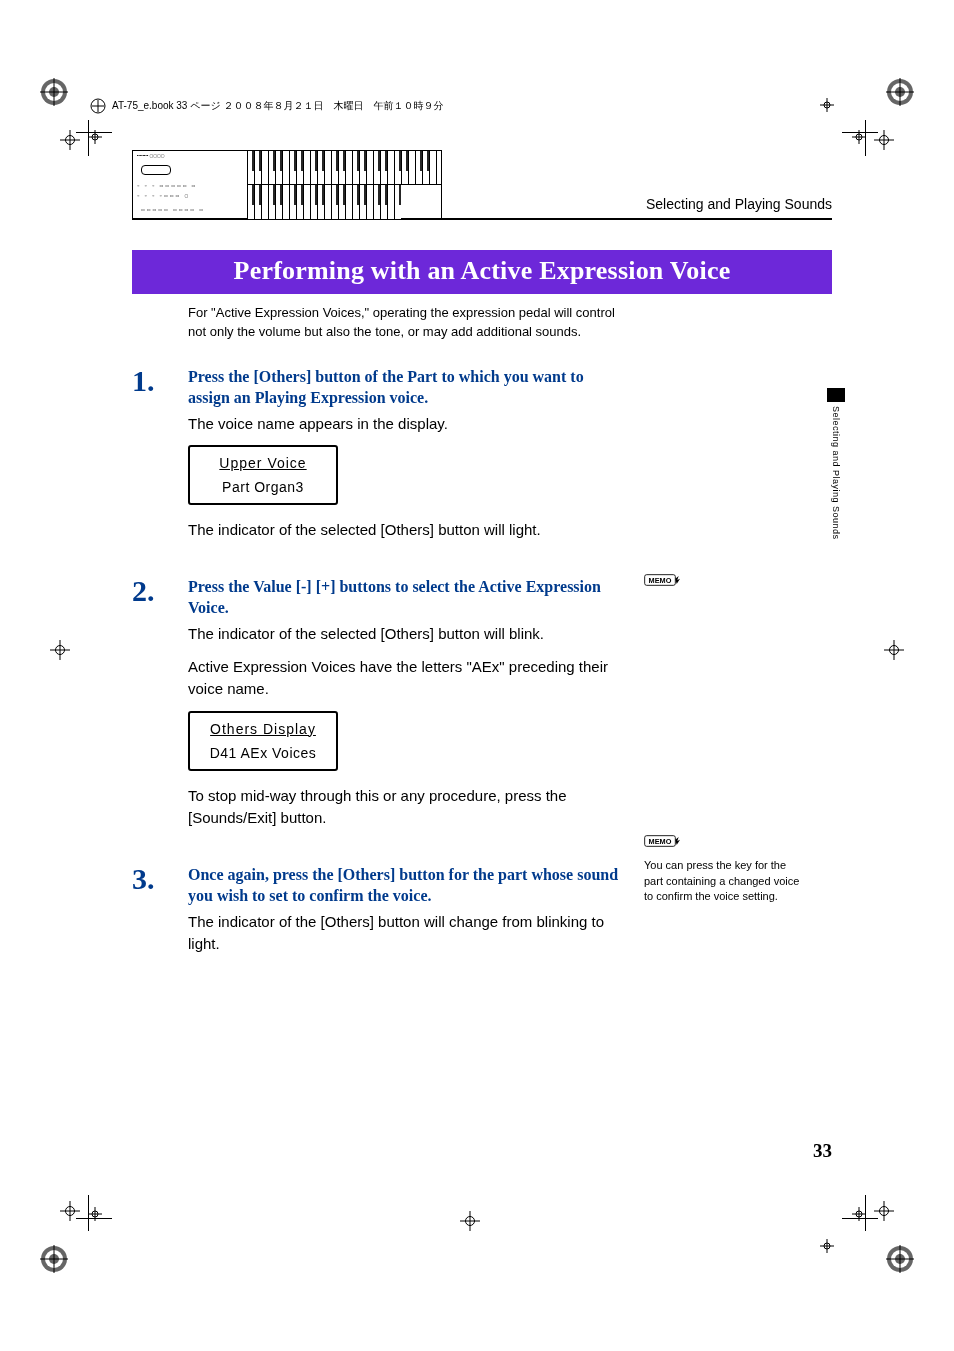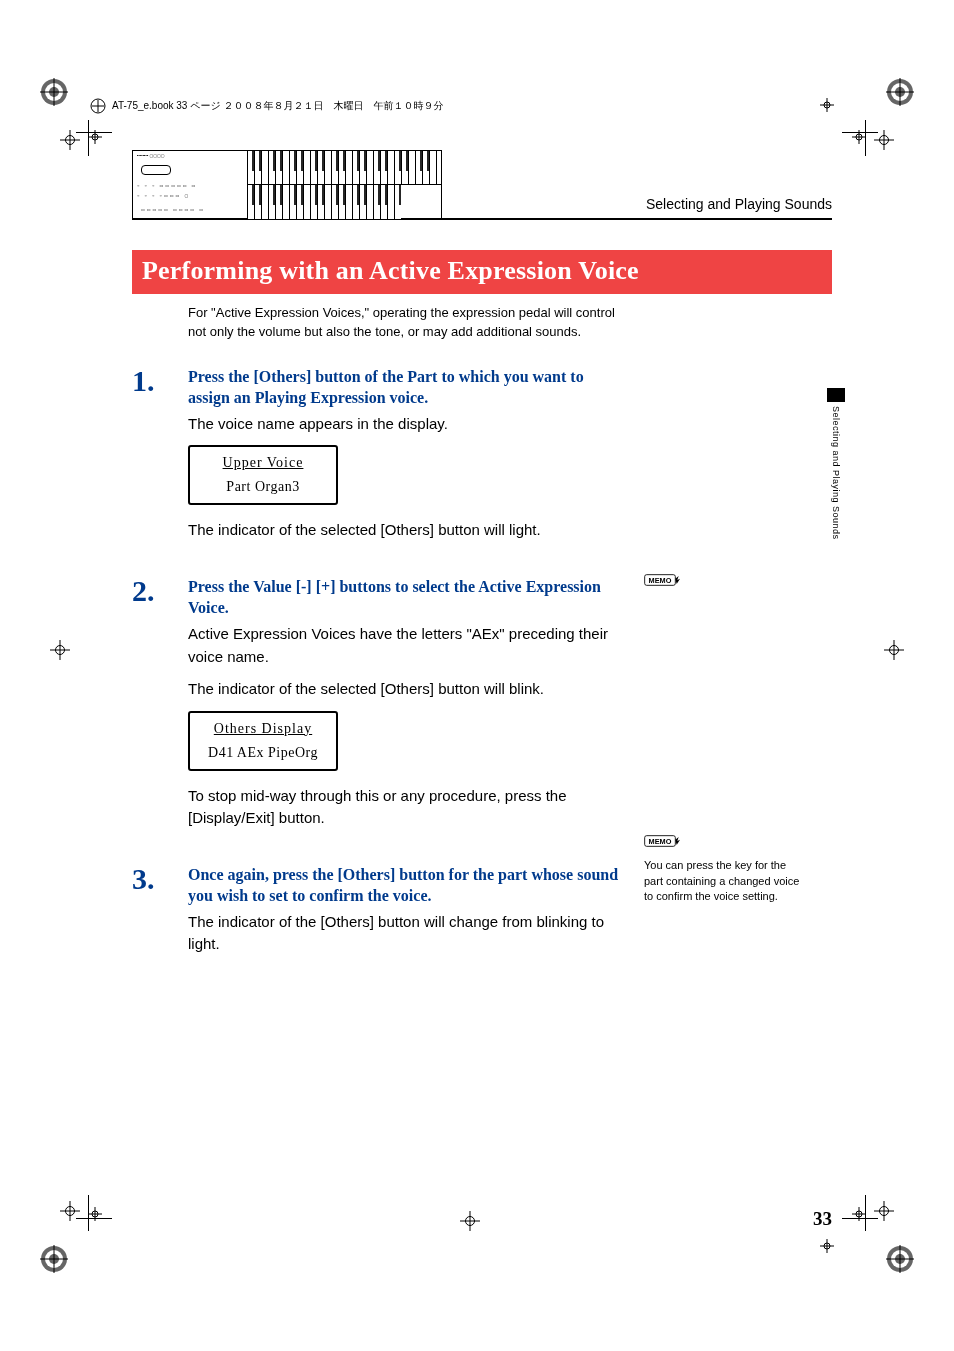--- a/index.html
+++ b/index.html
@@ -113,27 +113,28 @@
     color: #000;
     margin-bottom: 6px;
     margin-top: -28px;
   }
   .hr-top {
     border: none;
     border-top: 2px solid #000;
     margin-bottom: 30px;
   }
   .section-title {
-    background: #ef4444;
+    background: #6d28d9;
     color: #fff;
     font-size: 26px;
     font-weight: 600;
     padding: 6px 10px 8px 10px;
     font-family: Georgia, "Times New Roman", serif;
     letter-spacing: 0.2px;
+    text-align: center;
   }
   .intro {
     margin: 10px 0 24px 56px;
     font-size: 13px;
     line-height: 1.45;
     width: 440px;
   }
   .step {
     display: flex;
     align-items: flex-start;
@@ -165,21 +166,21 @@
     line-height: 1.5;
     margin-bottom: 10px;
   }
   .lcd {
     width: 150px;
     border: 2px solid #000;
     border-radius: 3px;
     background: #fff;
     margin: 8px 0 14px 0;
     padding: 8px 6px;
-    font-family: Liberation Serif, serif;
+    font-family: Liberation Sans, sans-serif;
     font-size: 14px;
     text-align: center;
     color: #000;
   }
   .lcd .lcd-line1 {
     text-decoration: underline;
     margin-bottom: 8px;
     letter-spacing: 1px;
   }
   .lcd .lcd-line2 {
@@ -211,21 +212,21 @@
     writing-mode: vertical-rl;
     font-size: 9px;
     text-align: center;
     margin-top: 4px;
     letter-spacing: 0.5px;
     padding-left: 4px;
   }
   .page-number {
     position: absolute;
     left: 132px;
-    top: 1208px;
+    top: 1140px;
     width: 700px;
     text-align: right;
     font-size: 19px;
     font-weight: 700;
     font-family: Georgia, serif;
   }
   .corner-cross {
     position: absolute;
   }
   .corner-cross .h { position: absolute; background:#000; height:1px; width:36px; }
@@ -375,27 +376,27 @@
         <div class="lcd-line2">Part Organ3</div>
       </div>
       <div class="step-text">The indicator of the selected [Others] button will light.</div>
     </div>
   </div>
 
   <div class="step">
     <div class="step-num">2.</div>
     <div class="step-body">
       <div class="step-title">Press the Value [-] [+] buttons to select the Active Expression Voice.</div>
+      <div class="step-text">The indicator of the selected [Others] button will blink.</div>
       <div class="step-text">Active Expression Voices have the letters "AEx" preceding their voice name.</div>
-      <div class="step-text">The indicator of the selected [Others] button will blink.</div>
       <div class="lcd">
         <div class="lcd-line1">Others Display</div>
-        <div class="lcd-line2">D41  AEx PipeOrg</div>
+        <div class="lcd-line2">D41  AEx Voices</div>
       </div>
-      <div class="step-text">To stop mid-way through this or any procedure, press the [Display/Exit] button.</div>
+      <div class="step-text">To stop mid-way through this or any procedure, press the [Sounds/Exit] button.</div>
     </div>
   </div>
 
   <div class="step">
     <div class="step-num">3.</div>
     <div class="step-body">
       <div class="step-title">Once again, press the [Others] button for the part whose sound you wish to set to confirm the voice.</div>
       <div class="step-text">The indicator of the [Others] button will change from blinking to light.</div>
     </div>
   </div>

